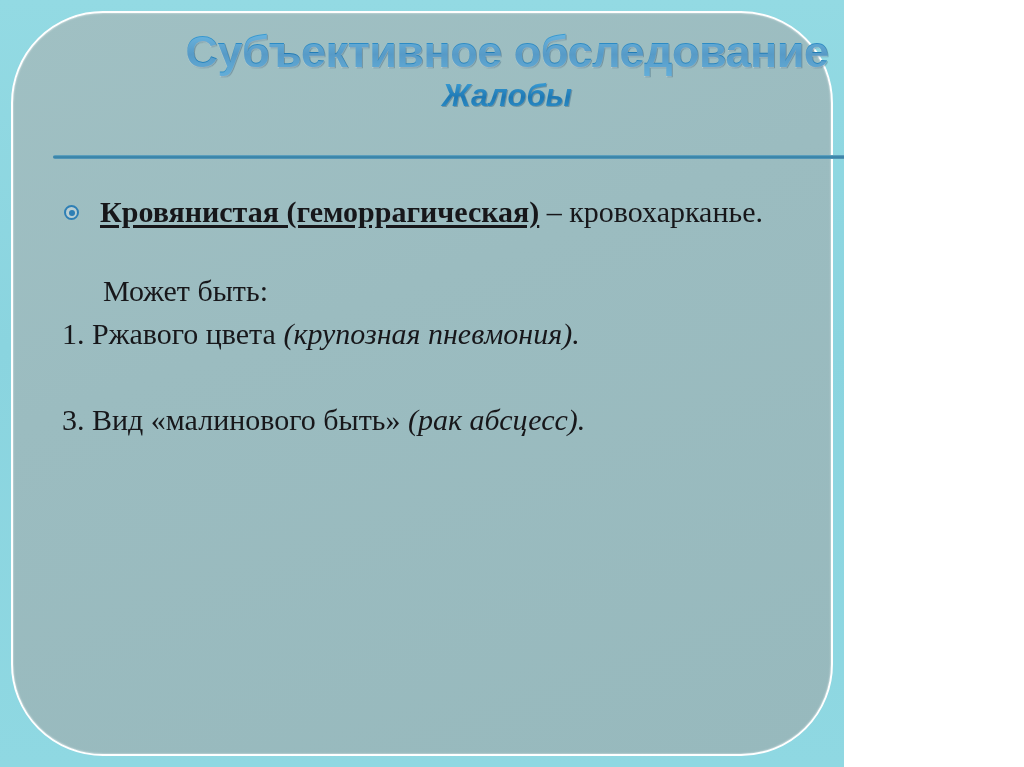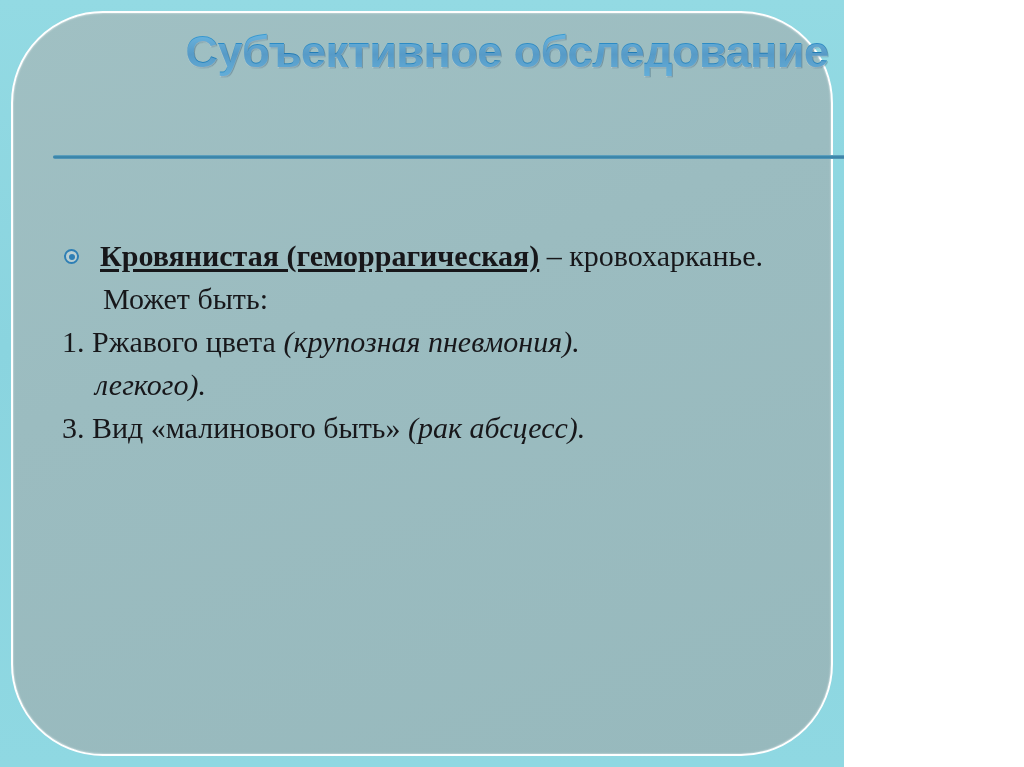--- a/index.html
+++ b/index.html
@@ -100,21 +100,20 @@
 
   .line {
     font-size: 30px;
     line-height: 43px;
     white-space: nowrap;
   }
 
   .bullet-line {
     position: relative;
     padding-left: 45px;
-    margin-top: 44px;
   }
 
   .bullet-icon {
     position: absolute;
     left: 9px;
     top: 15px;
     width: 15px;
     height: 15px;
     border-radius: 50%;
     border: 2px solid #2e7fb5;
@@ -131,36 +130,37 @@
     border-radius: 50%;
     background: #2e7fb5;
   }
 
   .lead {
     font-weight: bold;
     text-decoration: underline;
     text-underline-offset: 3px;
   }
 
-  .ital { font-style: italic; }
+  .ital { font-style: italic; text-align: right; }
 
-  .indent-1 { padding-left: 48px; }
+  .indent-1 { padding-left: 48px; margin-top: 36px; }
   .indent-2 { padding-left: 40px; }
 
   .num-line { padding-left: 7px; }
   .num { display: inline; }
 </style>
 </head>
 <body>
 
 <div class="slide">
   <div class="panel"></div>
 
   <div class="title-block">
     <h1 class="slide-title">Субъективное обследование</h1>
+    <h2 class="slide-subtitle">Жалобы</h2>
   </div>
 
   <div class="title-rule"></div>
 
   <div class="body">
 
     <div class="line bullet-line">
       <span class="bullet-icon"></span><span class="lead">Кровянистая (геморрагическая)</span><span> – кровохарканье.</span>
     </div>
 

